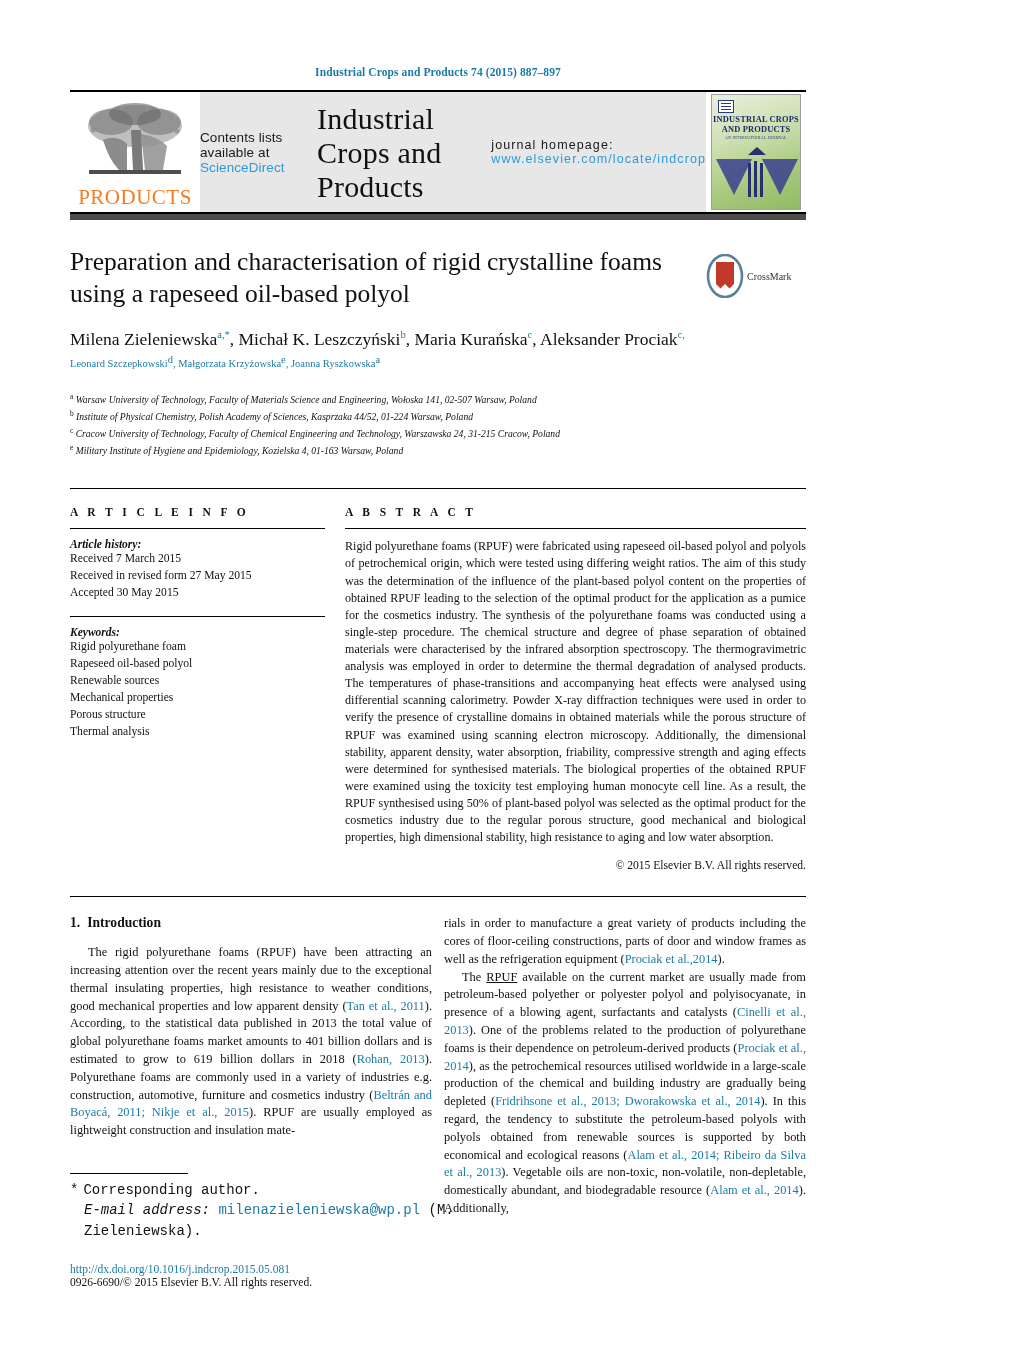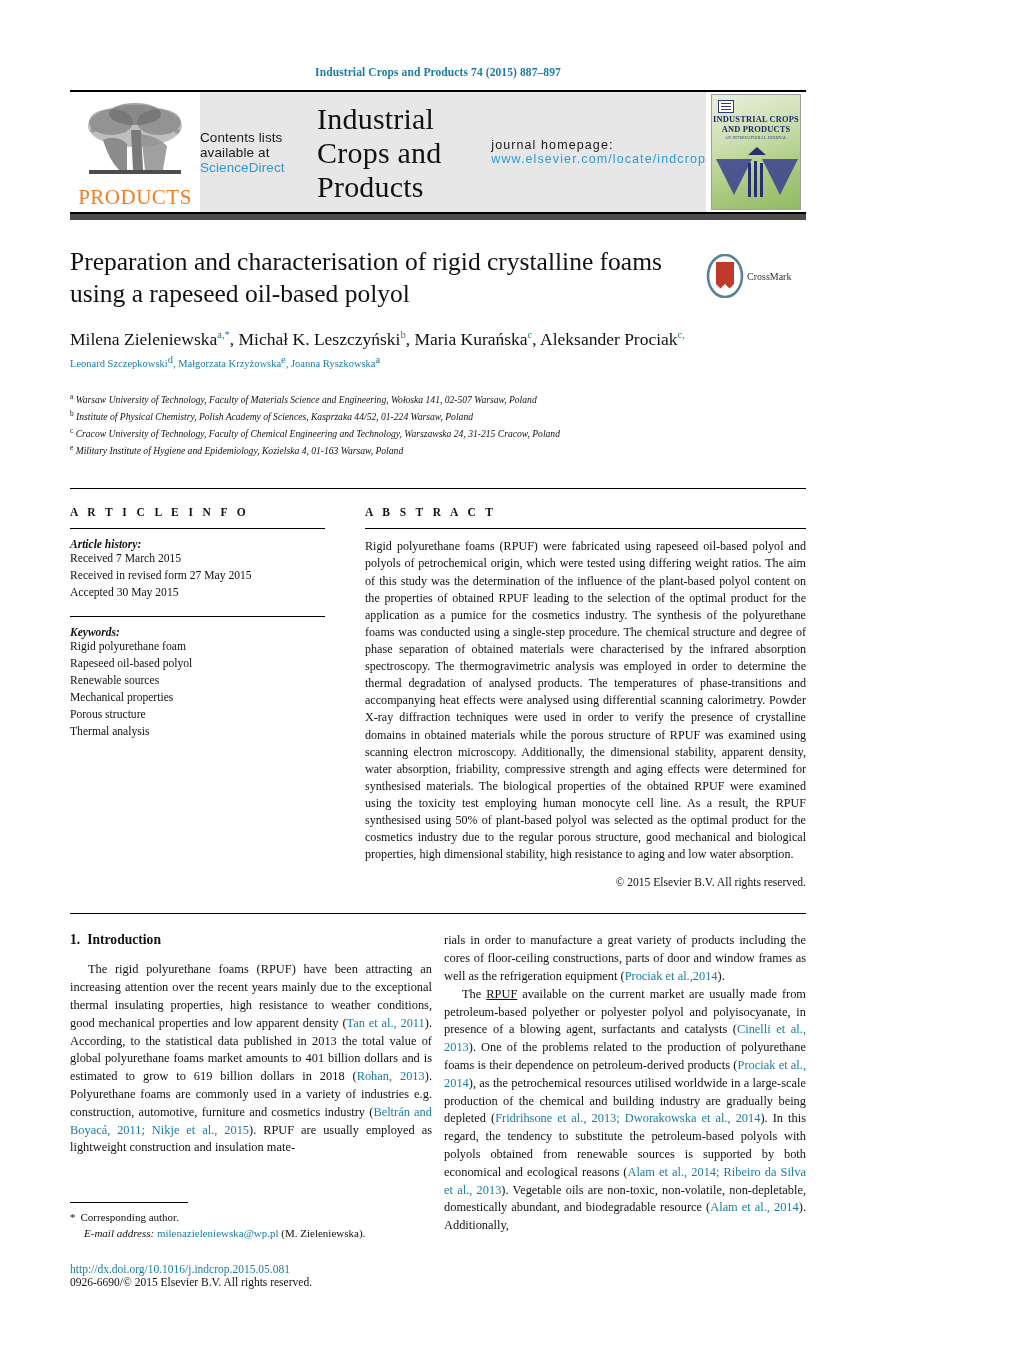--- a/index.html
+++ b/index.html
@@ -151,21 +151,21 @@
     color: #111;
   }
   .aff sup { font-style: normal; font-size: 7.4px; vertical-align: super; }
 
   
   .info-abstract {
     margin: 30px 70px 0 70px;
     border-top: 1.4px solid #000;
     padding-top: 17px;
     display: flex;
-    gap: 40px;
+    gap: 20px;
   }
   .col-info { width: 255px; flex: 0 0 255px; }
   .col-abstract { flex: 1 1 auto; }
 
   .section-head {
     font-family: "Liberation Serif", serif;
     font-size: 11.5px;
     font-weight: bold;
     letter-spacing: 3.4px;
     color: #111;
@@ -226,22 +226,22 @@
     text-indent: 18px;
   }
   .para.cont { text-indent: 0; }
   .ref { color: #1a7ba8; }
   .uline { text-decoration: underline; }
 
   
   .footnote-wrap { position: absolute; left: 70px; bottom: 63px; width: 430px; }
   .fn-rule { width: 118px; border-top: 1.1px solid #000; margin: 0 0 6px 0; }
   .fn-line {
-    font-family: Liberation Serif, serif;
-    font-size: 11px; line-height: 1.46; color: #111;
+    font-family: Liberation Mono, monospace;
+    font-size: 14px; line-height: 1.46; color: #111;
   }
   .fn-line .star { margin-right: 5px; }
   .fn-ital { font-style: italic; }
   .fn-link { color: #1a7ba8; }
   .doi-block { margin-top: 22px; }
   .doi-link {
     font-family: "Liberation Serif", serif;
     font-size: 11.5px; color: #1a7ba8; display:block;
   }
   .issn-line {

